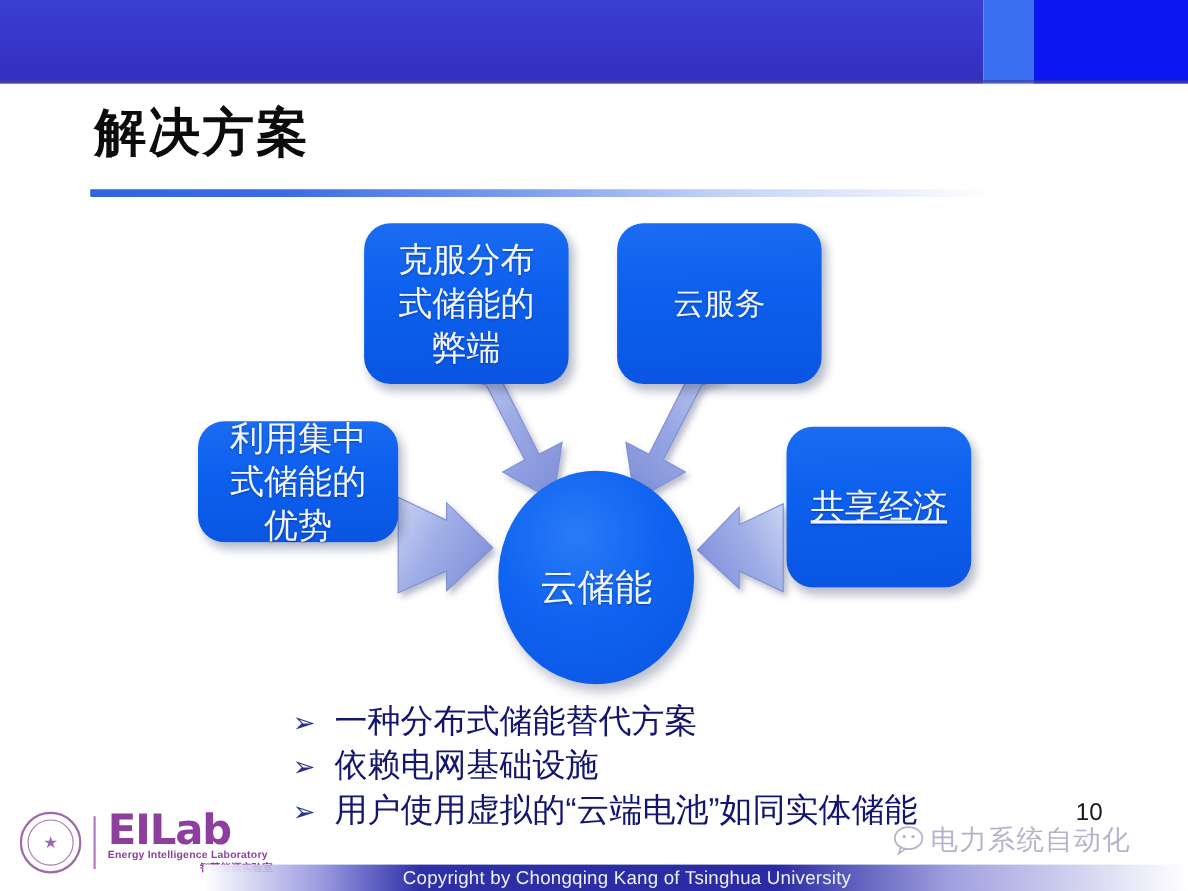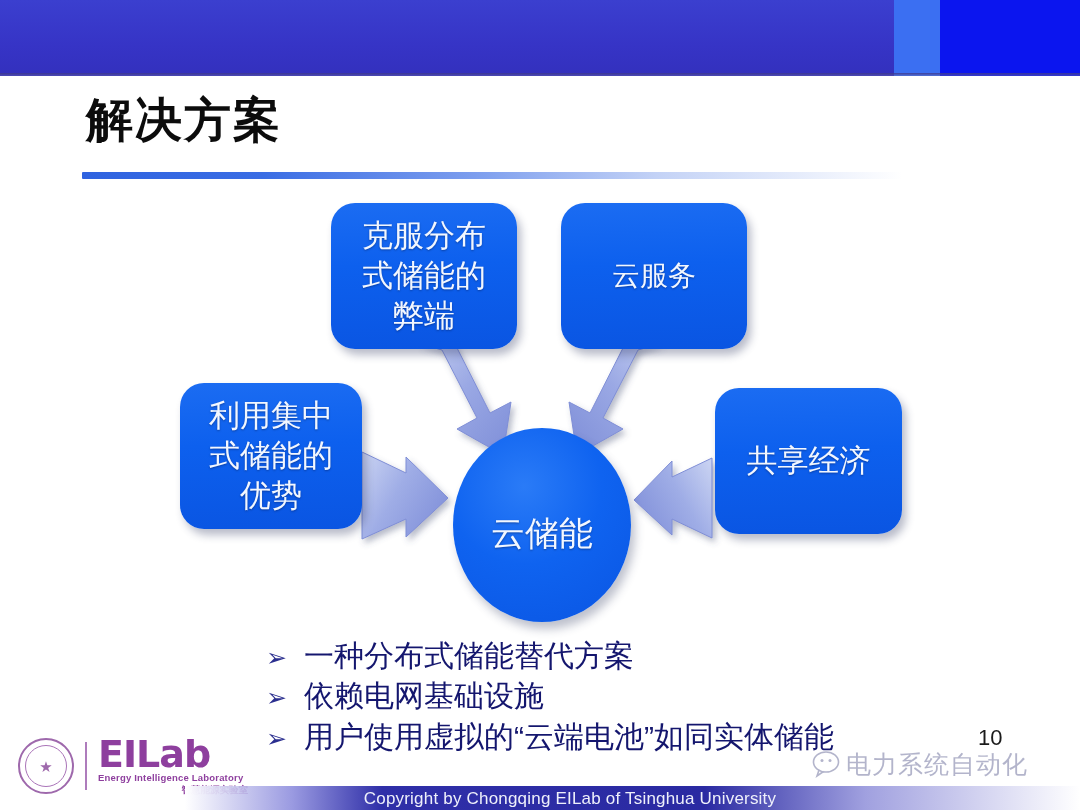--- a/index.html
+++ b/index.html
@@ -97,28 +97,29 @@
   }
   
   #box-cloudservice {
     left: 561px; top: 203px;
     width: 186px; height: 146px;
     font-size: 28px;
   }
   
   #box-advantages {
     left: 180px; top: 383px;
-    width: 182px; height: 146px;
+    width: 182px; height: 110px;
     font-size: 31px;
   }
   
   #box-sharing {
     left: 715px; top: 388px;
-    width: 187px; height: 146px;
+    width: 168px; height: 146px;
     font-size: 31px;
+    text-decoration: underline;
   }
 
   
   #node-center {
     position: absolute;
     left: 453px; top: 428px;
     width: 178px; height: 194px;
     border-radius: 50%;
     background: radial-gradient(circle at 40% 30%, #2a7bf7 0%, #0f63f0 45%, #0a55e2 100%);
     box-shadow: 4px 7px 10px rgba(40,50,90,0.30);
@@ -392,15 +393,15 @@
   </div>
   <div class="seal-divider"></div>
 
   <div class="eilab-logo">
     <div class="eilab-word">EILab</div>
     <div class="eilab-sub-en">Energy Intelligence Laboratory</div>
     <div class="eilab-sub-cn">智慧能源实验室</div>
   </div>
 
   <div class="copyright-bar"></div>
-  <div class="copyright-text">Copyright by Chongqing EILab of Tsinghua University</div>
+  <div class="copyright-text">Copyright by Chongqing Kang of Tsinghua University</div>
 
 </div>
 
 </body></html>

